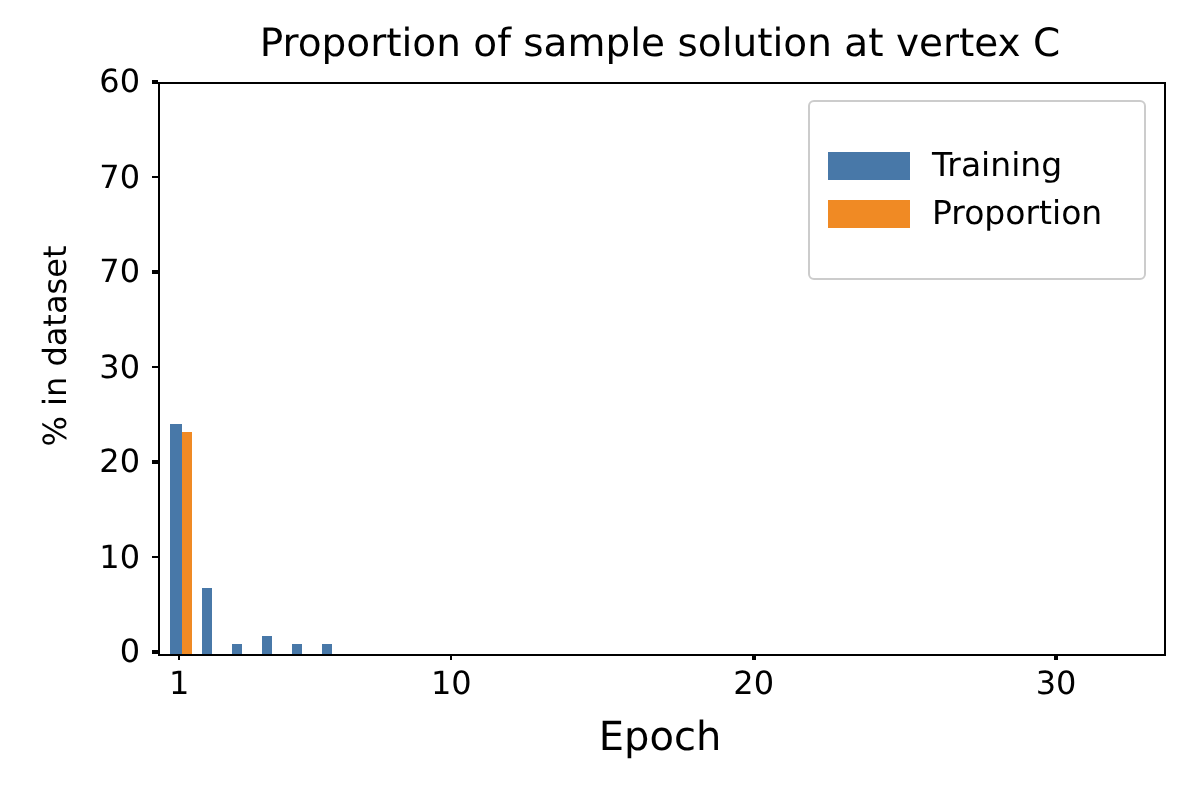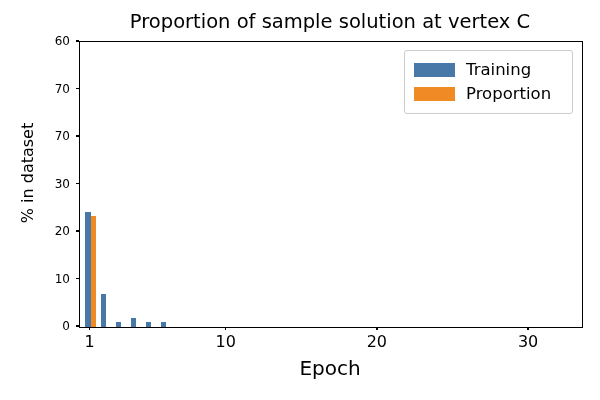--- a/index.html
+++ b/index.html
@@ -67,21 +67,21 @@
     right: 0;
     top: -0.65px;
     width: 3.5px;
     height: 1.3px;
     background: #000000;
   }
   #y-axis-ticks .tick .lbl {
     position: absolute;
     right: 9px;
     top: -10px;
-    font-size: 12px;
+    font-size: 16px;
     line-height: 20px;
     text-align: right;
     color: #000000;
     white-space: nowrap;
   }
   
   #x-axis-ticks .tick {
     position: absolute;
     top: 326px;
     height: 0;
@@ -131,21 +131,21 @@
   
   #legend {
     position: absolute;
     left: 404px;
     top: 50px;
     width: 169px;
     box-sizing: border-box;
     background: #ffffff;
     border: 1px solid #cccccc;
     border-radius: 3px;
-    padding: 7px 9px;
+    padding: 20px 9px;
   }
   .legend-entry {
     display: flex;
     align-items: center;
     height: 24px;
   }
   .legend-swatch {
     width: 41px;
     height: 14px;
     margin-right: 11px;

